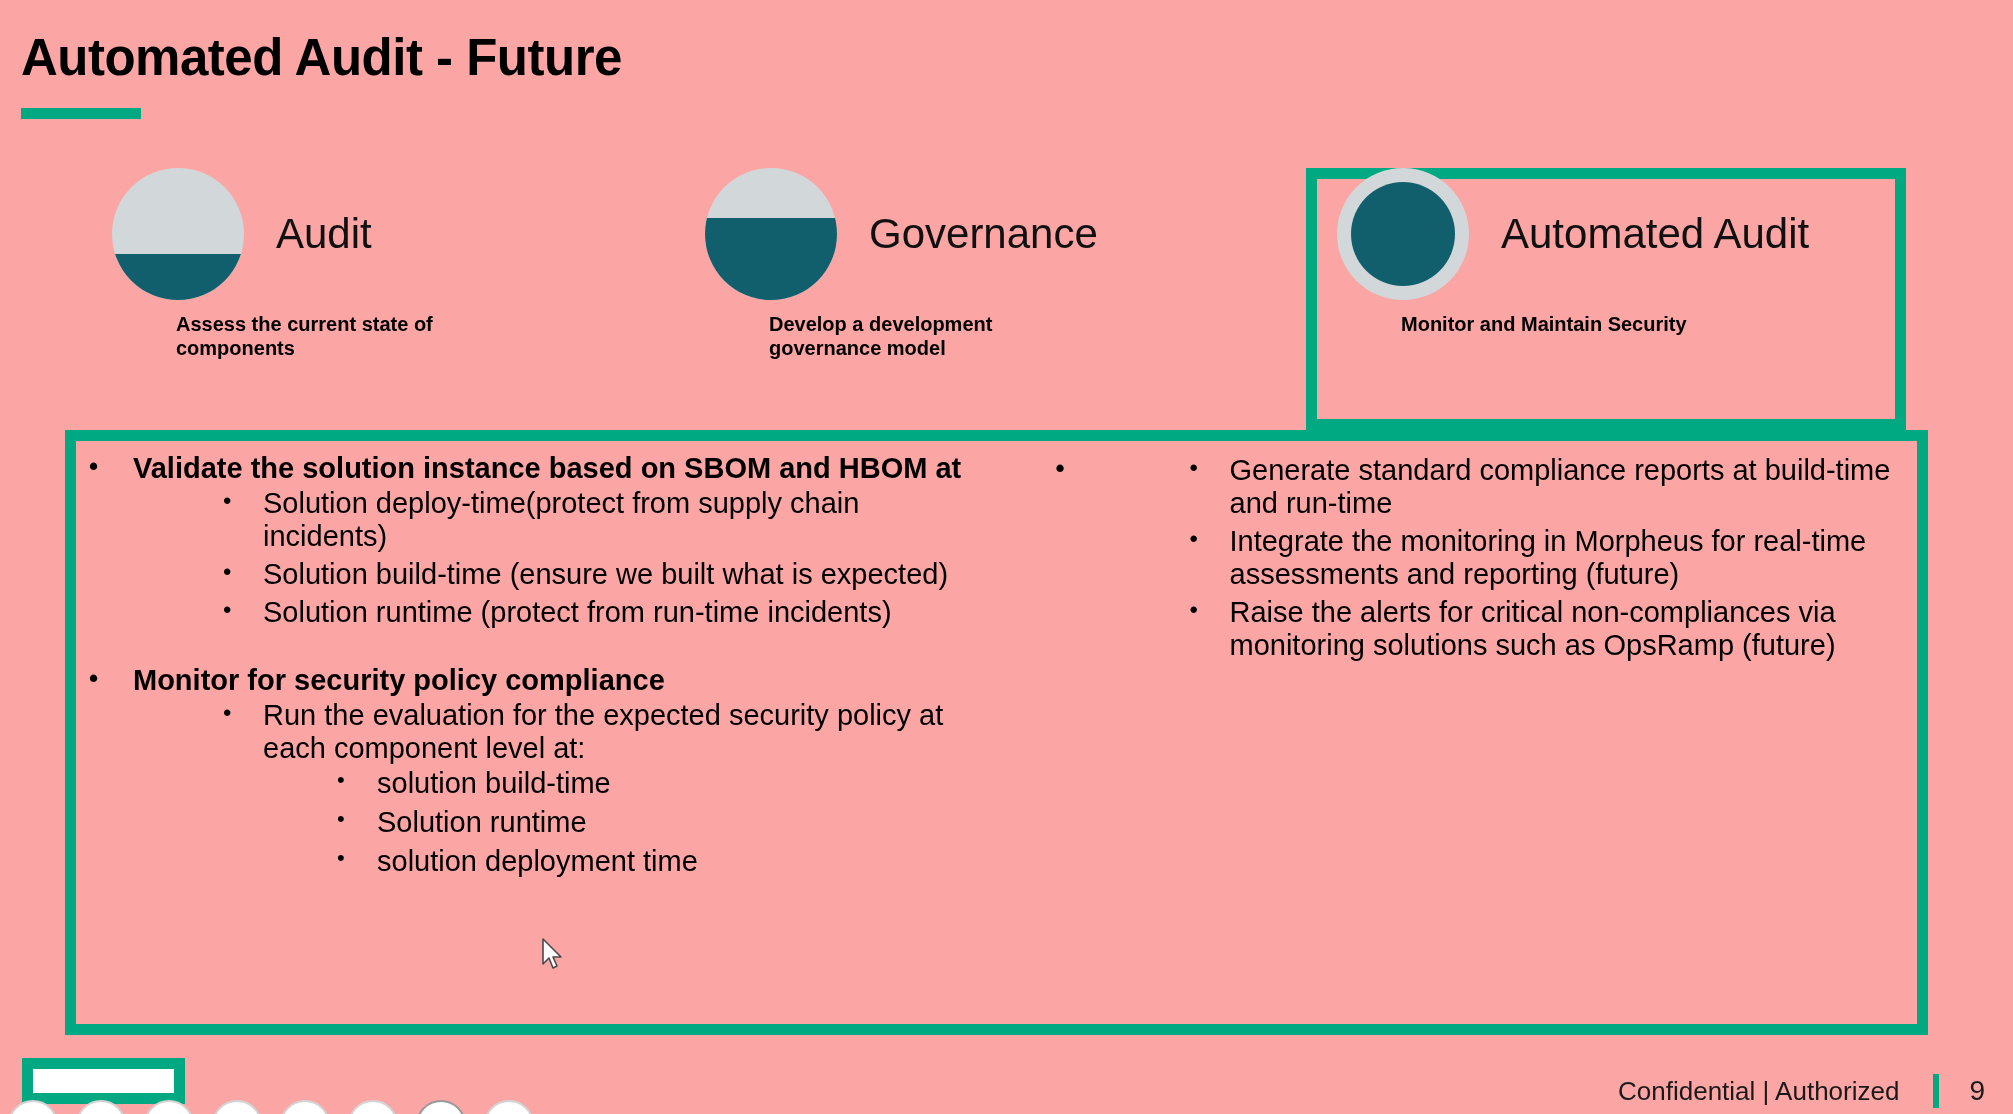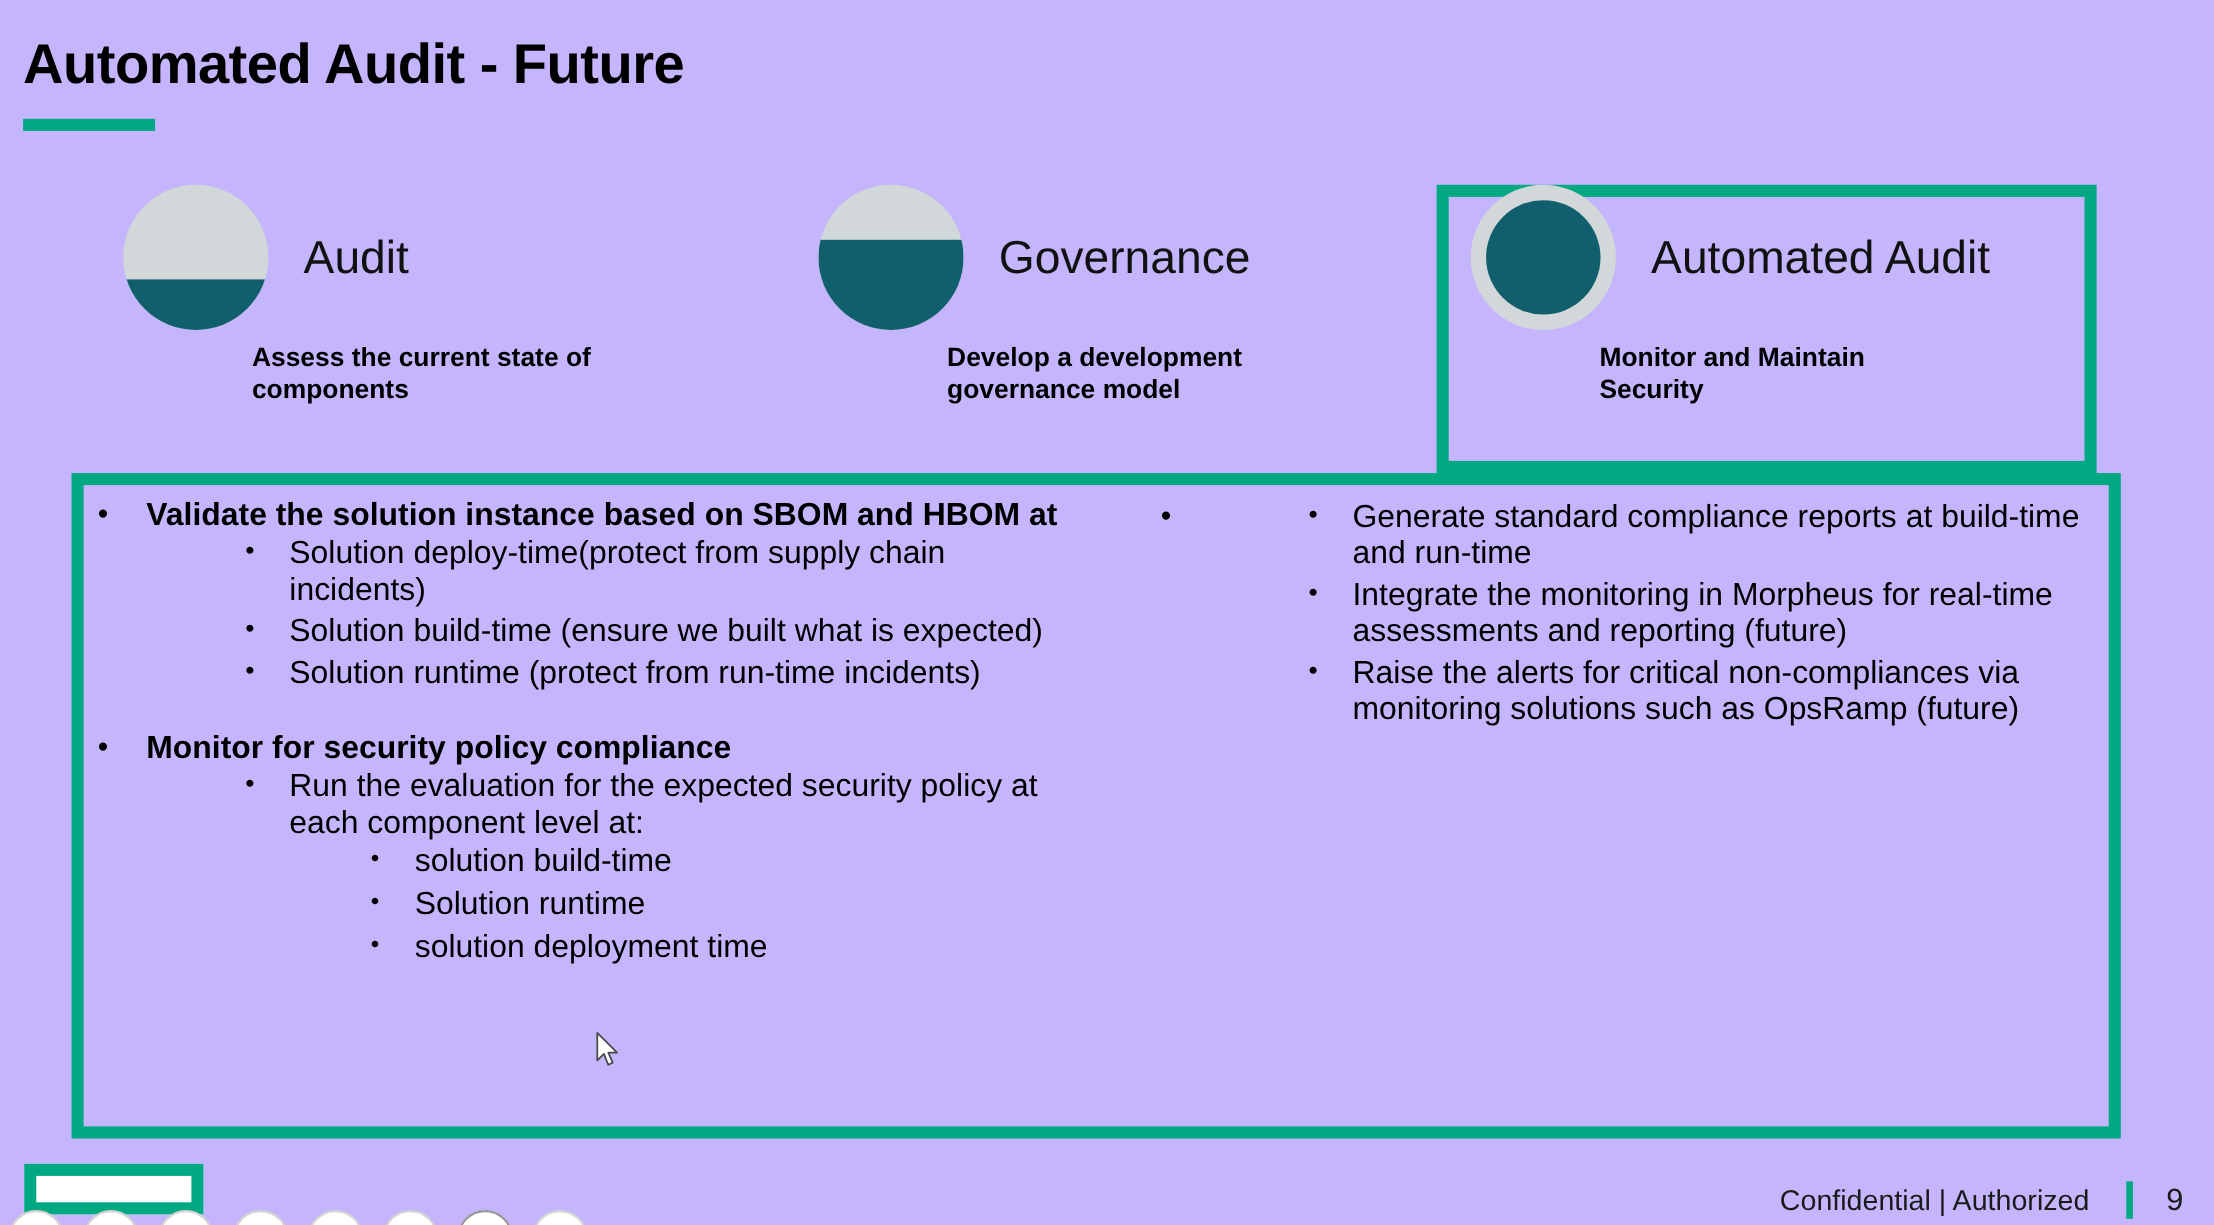--- a/index.html
+++ b/index.html
@@ -7,21 +7,21 @@
     padding: 0;
     background: #ffffff;
   }
   body {
     font-family: "Liberation Sans", sans-serif;
   }
   .slide {
     position: relative;
     width: 2013px;
     height: 1114px;
-    background: #c4b5fd;
+    background: #fca5a5;
     overflow: hidden;
   }
 
   
   .page-title {
     position: absolute;
     left: 21px;
     top: 28px;
     font-size: 51px;
     font-weight: bold;
@@ -66,21 +66,21 @@
     left: 0;
     top: 176px;
     width: 1791px;
     height: 260px;
   }
   .stage {
     position: absolute;
     top: 0;
   }
   .stage-1 { left: 112px; width: 440px; }
-  .stage-2 { left: 744px; width: 420px; }
+  .stage-2 { left: 705px; width: 420px; }
   .stage-3 { left: 1337px; width: 440px; }
 
   .stage-head {
     display: flex;
     align-items: center;
     height: 116px;
   }
   .bubble {
     position: relative;
     width: 132px;
@@ -108,25 +108,25 @@
     border-radius: 50%;
   }
   .stage-label {
     font-size: 42px;
     color: #111111;
     font-weight: 400;
     margin-left: 32px;
     white-space: nowrap;
   }
   .stage-sub {
-    font-size: 24px;
+    font-size: 20px;
     font-weight: bold;
     color: #000000;
     line-height: 1.20;
-    margin-left: 117px;
+    margin-left: 64px;
     margin-top: 20px;
     max-width: 330px;
   }
   .stage-3 .stage-sub { max-width: 360px; }
 
   
   .body-cols {
     position: absolute;
     left: 65px;
     top: 452px;

